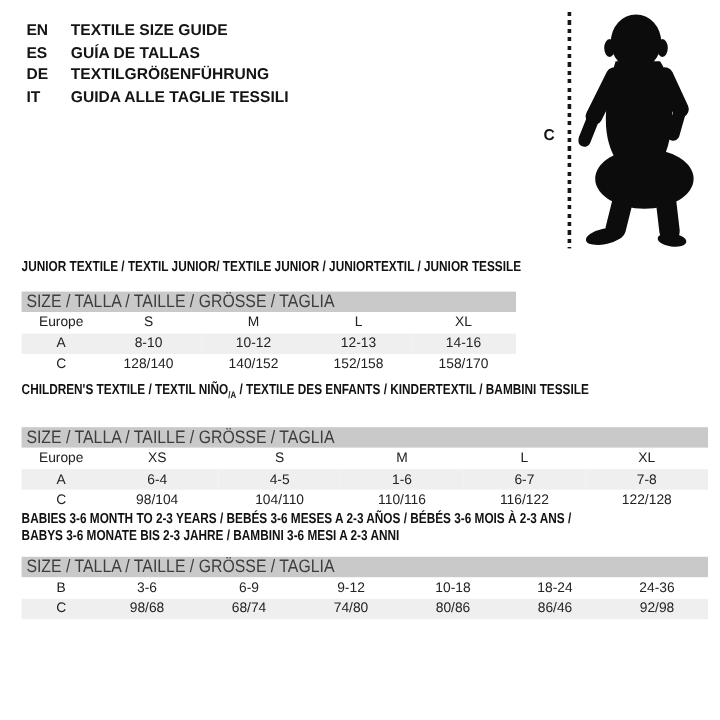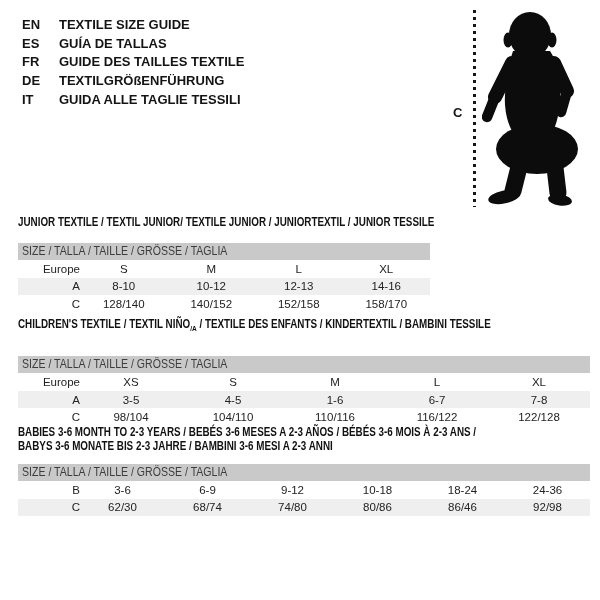--- a/index.html
+++ b/index.html
@@ -26,45 +26,42 @@
   .tbl-title{
     font-weight:bold;font-size:12px;line-height:14px;white-space:nowrap;
     transform:scaleX(0.82);transform-origin:0 50%;color:#111;
   }
   .tbl-title sub{font-size:8px;}
   .mb1{margin-bottom:14px;}
   .mb2{margin-bottom:20px;}
   .mb3{margin-bottom:11px;}
   .size-bar{
     height:17px;line-height:17px;background:var(--bar-bg,#c9c9c9);
-    color:var(--bar-text,#3d3d3d);font-size:12px;padding-left:4px;white-space:nowrap;
+    color:var(--bar-text,#3d3d3d);font-size:15px;padding-left:4px;white-space:nowrap;
   }
   .size-bar .cond{display:inline-block;transform:scaleX(0.88);transform-origin:0 50%;}
   table.sizes{border-collapse:collapse;width:100%;table-layout:fixed;font-size:11.5px;color:#222;}
   table.sizes td{padding:0;height:17.5px;text-align:center;vertical-align:middle;}
-  table.sizes td.lbl{text-align:right;padding-left:4px;}
+  table.sizes td.lbl{text-align:center;padding-left:4px;}
   tr.shaded{background:var(--row-bg,#efefef);}
   
   .notes{position:absolute;left:18px;top:540px;font-weight:bold;font-size:11px;line-height:15.5px;}
   .note-line{white-space:nowrap;transform:scaleX(0.87);transform-origin:0 50%;}
 </style>
 </head>
 <body>
 
 <div class="page" style="--bar-bg: #c9c9c9; --bar-text: #3d3d3d; --row-bg: #efefef;">
 
   <div class="lang-block">
     <div class="lang-row">
       <span class="lang-code">EN</span><span>TEXTILE SIZE GUIDE</span>
     </div>
     <div class="lang-row">
       <span class="lang-code">ES</span><span>GUÍA DE TALLAS</span>
-    </div>
-    <div class="lang-row">
-      <span class="lang-code">FR</span><span>GUIDE DES TAILLES TEXTILE</span>
     </div>
     <div class="lang-row">
       <span class="lang-code">DE</span><span>TEXTILGRÖßENFÜHRUNG</span>
     </div>
     <div class="lang-row">
       <span class="lang-code">IT</span><span>GUIDA ALLE TAGLIE TESSILI</span>
     </div>
   </div>
 
   <div class="dash-line"></div>
@@ -147,21 +144,21 @@
           <tr>
         <td class="lbl">Europe</td>
         <td>XS</td>
         <td>S</td>
         <td>M</td>
         <td>L</td>
         <td>XL</td>
       </tr>
       <tr class="shaded">
         <td class="lbl">A</td>
-        <td>3-5</td>
+        <td>6-4</td>
         <td>4-5</td>
         <td>1-6</td>
         <td>6-7</td>
         <td>7-8</td>
       </tr>
       <tr>
         <td class="lbl">C</td>
         <td>98/104</td>
         <td>104/110</td>
         <td>110/116</td>
@@ -191,21 +188,21 @@
         <td class="lbl">B</td>
         <td>3-6</td>
         <td>6-9</td>
         <td>9-12</td>
         <td>10-18</td>
         <td>18-24</td>
         <td>24-36</td>
       </tr>
       <tr class="shaded">
         <td class="lbl">C</td>
-        <td>62/30</td>
+        <td>98/68</td>
         <td>68/74</td>
         <td>74/80</td>
         <td>80/86</td>
         <td>86/46</td>
         <td>92/98</td>
       </tr>
     </tbody>
       </table>
   </div>
 

